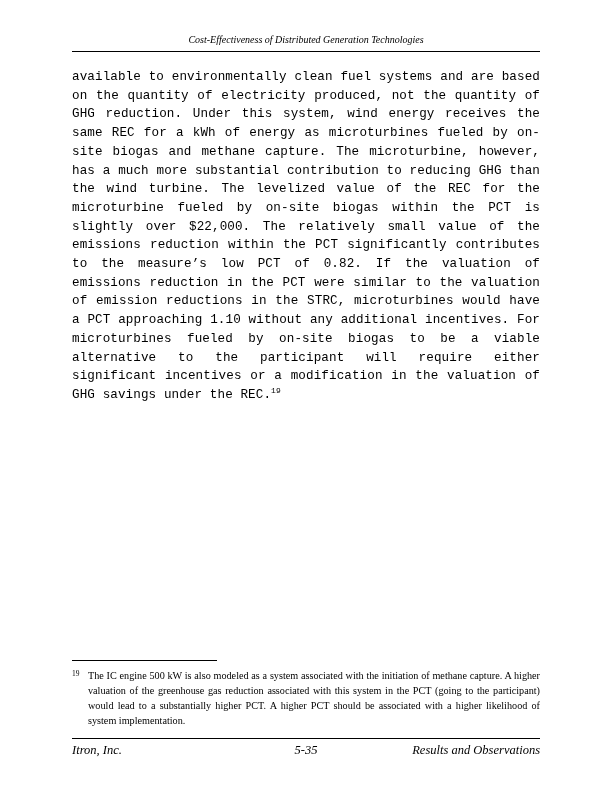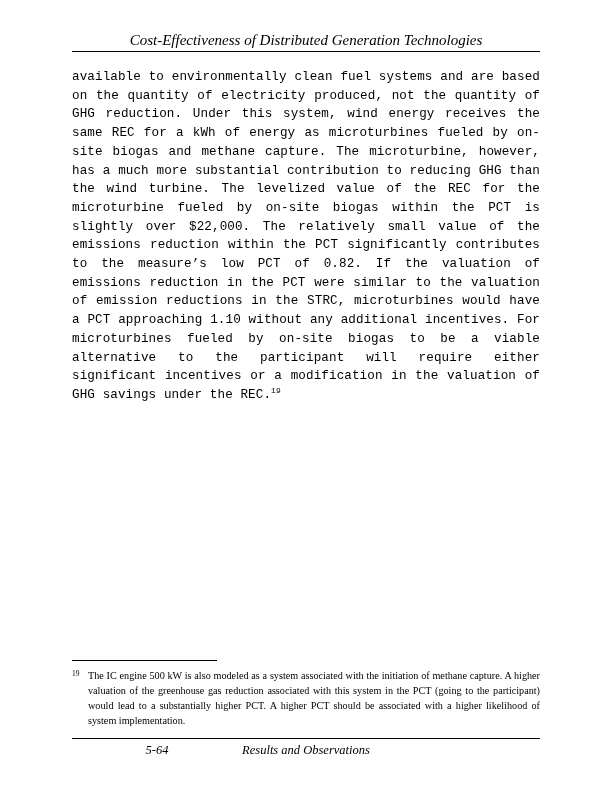--- a/index.html
+++ b/index.html
@@ -17,21 +17,21 @@
     margin: 0 auto;
     overflow: hidden;
   }
   .header {
     position: absolute;
     top: 33px;
     left: 72px;
     right: 72px;
     text-align: center;
     font-style: italic;
-    font-size: 15px;
+    font-size: 10px;
     line-height: 14px;
     padding-bottom: 4px;
     border-bottom: 1.7px solid #000;
   }
   .body-text {
     position: absolute;
     top: 68px;
     left: 72px;
     right: 72px;
     font-size: 12.6px;
@@ -80,21 +80,21 @@
     border-top: 1.7px solid #000;
     padding-top: 4px;
     display: grid;
     grid-template-columns: 1fr auto 1fr;
     font-style: italic;
     font-size: 12.5px;
     line-height: 15px;
   }
   .footer .f-left   { text-align: left; }
   .footer .f-center { text-align: center; }
-  .footer .f-right  { }
+  .footer .f-right  { text-align: right; }
 </style>
 </head>
 <body>
 
 <div class="page">
 
   <div class="header">
     <span>Cost-Effectiveness of Distributed Generation Technologies</span>
   </div>
 
@@ -104,17 +104,18 @@
 
   <div class="footnote-area">
     <div class="footnote-separator"></div>
     <div class="footnote">
       <span class="fn-marker">19</span>
       <span>The IC engine 500 kW is also modeled as a system associated with the initiation of methane capture.  A higher valuation of the greenhouse gas reduction associated with this system in the PCT (going to the participant) would lead to a substantially higher PCT.  A higher PCT should be associated with a higher likelihood of system implementation.</span>
     </div>
   </div>
 
   <div class="footer">
-    <span class="f-center">5-64</span>
+    <span class="f-left">Itron, Inc.</span>
+    <span class="f-center">5-35</span>
     <span class="f-right">Results and Observations</span>
   </div>
 
 </div>
 
 </body></html>

